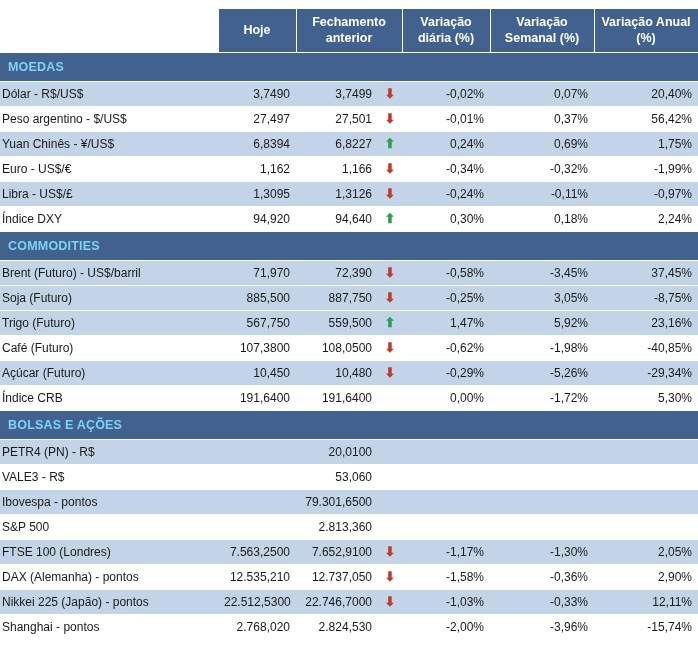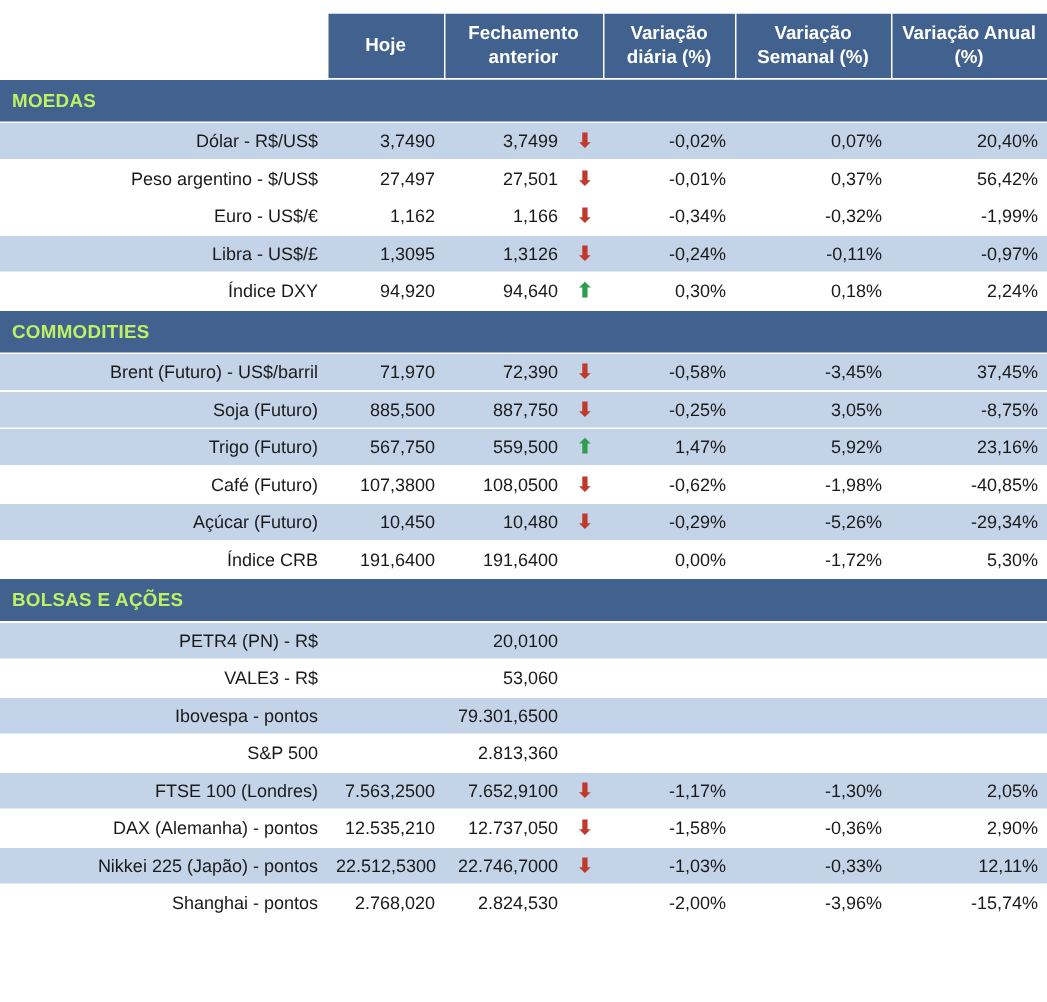--- a/index.html
+++ b/index.html
@@ -42,37 +42,37 @@
   }
   thead th.blank {
     background: #ffffff;
     border: none;
   }
   thead th.hoje { border-left: 1px solid #ffffff; }
 
   
   tr.section td {
     background: #41618f;
-    color: #bef264;
+    color: #7dd3fc;
     font-weight: bold;
     font-size: 12.5px;
     padding: 4px 0 4px 8px;
     border-bottom: 1px solid #ffffff;
     letter-spacing: 0.2px;
   }
 
   
   tbody td {
     padding: 2px 6px;
     height: 20px;
     border-bottom: 1px solid #ffffff;
     white-space: nowrap;
     overflow: hidden;
   }
-  td.name { text-align: right; padding-left: 2px; }
+  td.name { text-align: left; padding-left: 2px; }
   td.num  { text-align: right; }
   td.arrow { text-align: center; padding: 0; }
 
   tr.alt td { background: #c3d3e8; }
   tr.plain td { background: #ffffff; }
 
   
   .arr {
     display: inline-block;
     font-size: 13px;
@@ -123,20 +123,29 @@
       </tr>
       <tr class="plain">
         <td class="name">Peso argentino - $/US$</td>
         <td class="num">27,497</td>
         <td class="num">27,501</td>
         <td class="arrow"><span class="arr down">⬇</span></td>
         <td class="num">-0,01%</td>
         <td class="num">0,37%</td>
         <td class="num">56,42%</td>
       </tr>
+      <tr class="alt">
+        <td class="name">Yuan Chinês - ¥/US$</td>
+        <td class="num">6,8394</td>
+        <td class="num">6,8227</td>
+        <td class="arrow"><span class="arr up">⬆</span></td>
+        <td class="num">0,24%</td>
+        <td class="num">0,69%</td>
+        <td class="num">1,75%</td>
+      </tr>
       <tr class="plain">
         <td class="name">Euro - US$/€</td>
         <td class="num">1,162</td>
         <td class="num">1,166</td>
         <td class="arrow"><span class="arr down">⬇</span></td>
         <td class="num">-0,34%</td>
         <td class="num">-0,32%</td>
         <td class="num">-1,99%</td>
       </tr>
       <tr class="alt">

